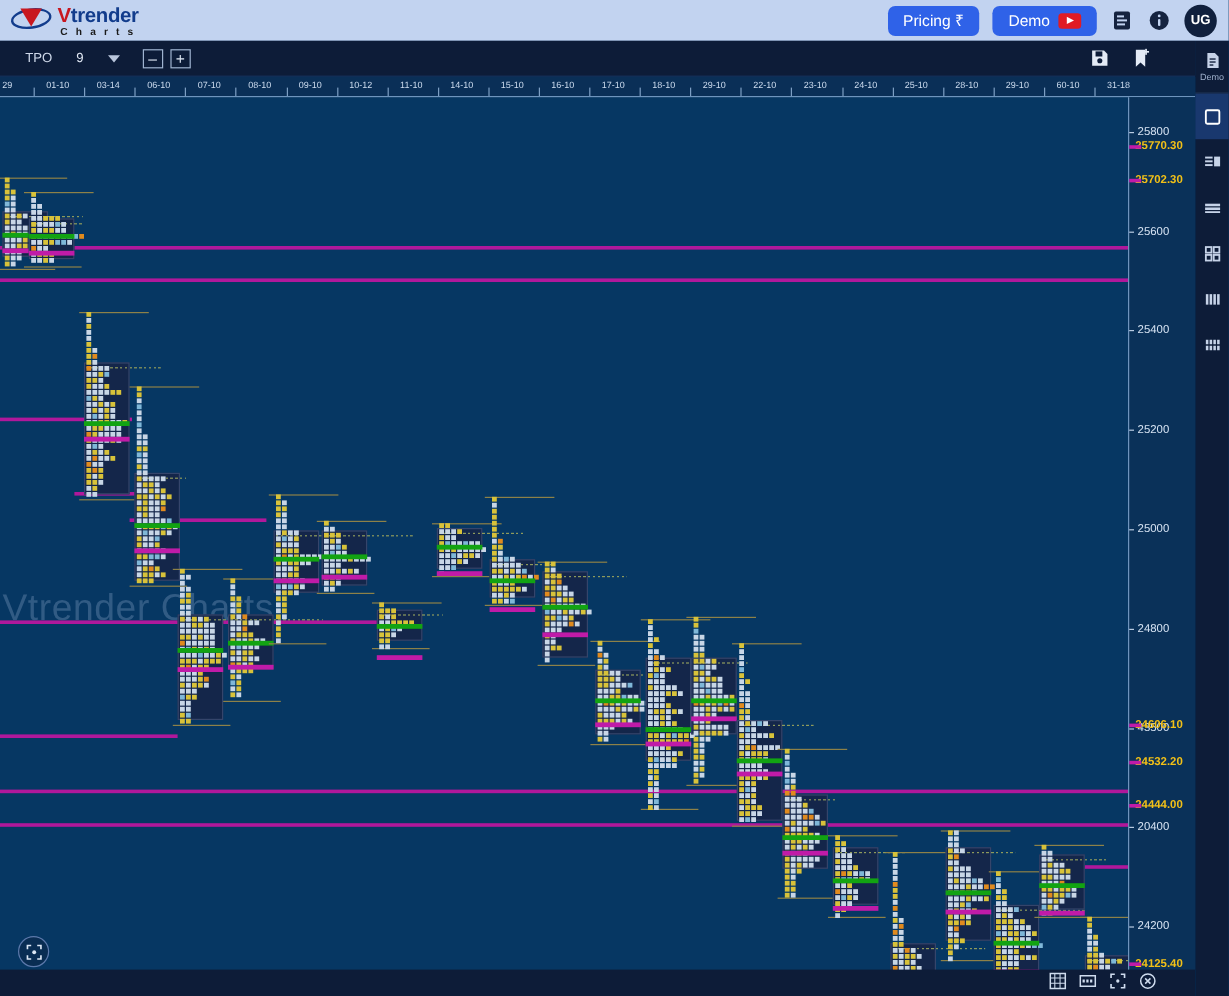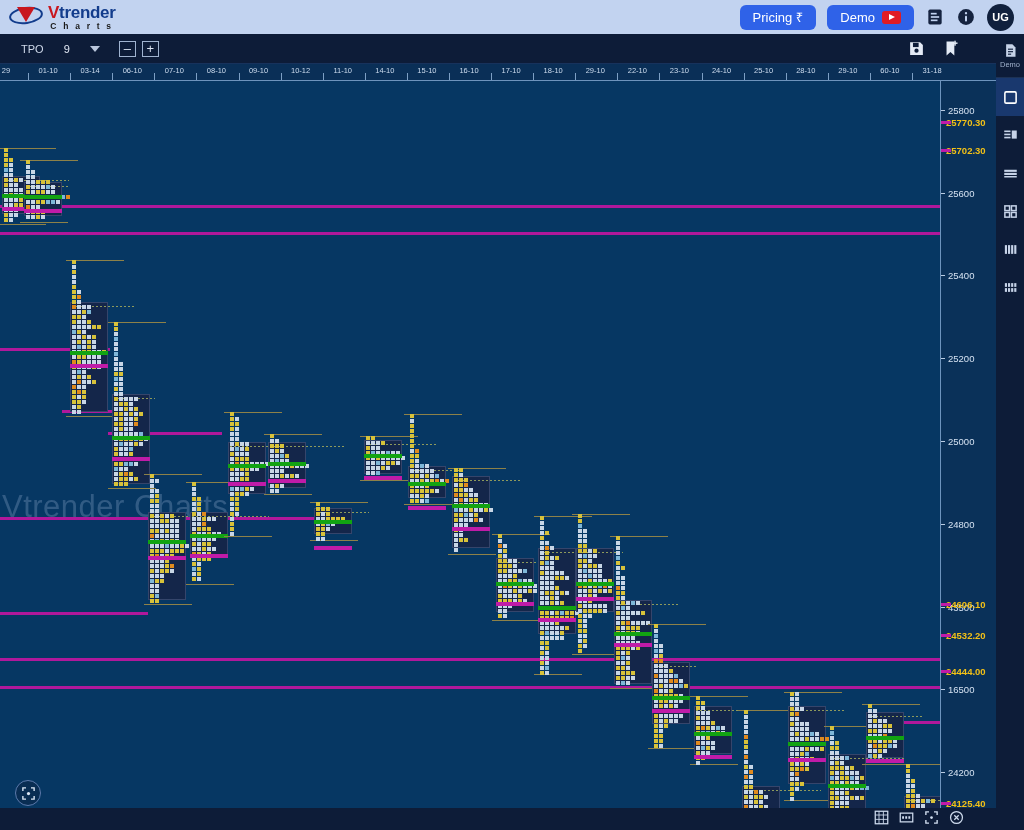--- a/index.html
+++ b/index.html
@@ -2085,21 +2085,21 @@
         <div class="p-lbl" style="top: 194.492px;">25400</div>
         <div class="p-dash" style="top: 194.492px;"></div>
         <div class="p-lbl" style="top: 277.254px;">25200</div>
         <div class="p-dash" style="top: 277.254px;"></div>
         <div class="p-lbl" style="top: 360.017px;">25000</div>
         <div class="p-dash" style="top: 360.017px;"></div>
         <div class="p-lbl" style="top: 442.779px;">24800</div>
         <div class="p-dash" style="top: 442.779px;"></div>
         <div class="p-lbl" style="top: 525.541px;">43500</div>
         <div class="p-dash" style="top: 525.541px;"></div>
-        <div class="p-lbl" style="top: 608.304px;">16500</div>
+        <div class="p-lbl" style="top: 608.304px;">20400</div>
         <div class="p-dash" style="top: 608.304px;"></div>
         <div class="p-lbl" style="top: 691.066px;">24200</div>
         <div class="p-dash" style="top: 691.066px;"></div>
         <div class="p-lbl hl" style="top: 41.2571px; color: rgb(242, 192, 23);">25770.30</div>
         <div class="p-mag" style="top: 40.2571px;"></div>
         <div class="p-lbl hl" style="top: 69.3963px; color: rgb(242, 192, 23);">25702.30</div>
         <div class="p-mag" style="top: 68.3963px;"></div>
         <div class="p-lbl hl" style="top: 523.017px; color: rgb(242, 192, 23);">24606.10</div>
         <div class="p-mag" style="top: 522.017px;"></div>
         <div class="p-lbl hl" style="top: 553.598px; color: rgb(242, 192, 23);">24532.20</div>

